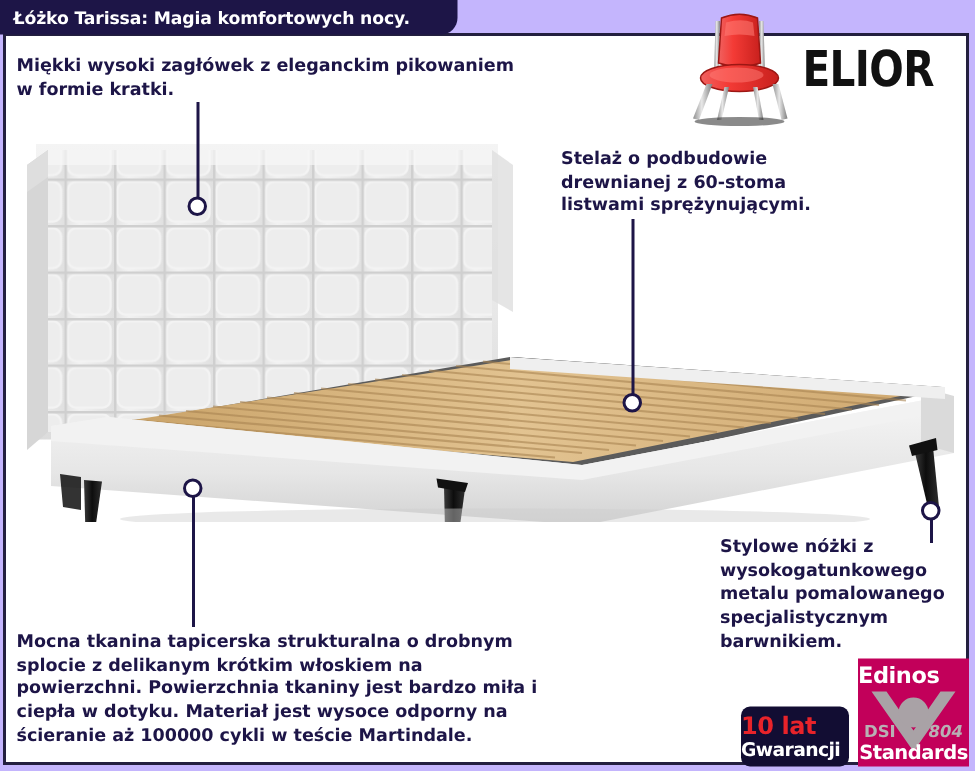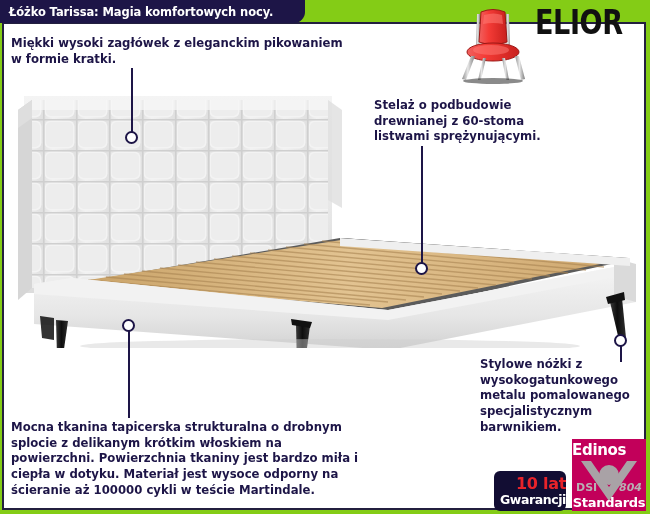--- a/index.html
+++ b/index.html
@@ -1,21 +1,21 @@
 <!DOCTYPE html>
 <html><head>
 <meta charset="utf-8">
 <style>
   html,body{margin:0;padding:0;background:#ffffff;}
   body{font-family:"DejaVu Sans","Liberation Sans",sans-serif;}
 
   #page{
     position:relative;
     width:650px;height:514px;
-    background:#84cc16;
+    background:#c4b5fd;
     overflow:hidden;
   }
 
   
   .frame{
     position:absolute;
     left:2px; top:22px;
     width:644px; height:488px;
     border:2px solid #231f3f;
     box-sizing:border-box;
@@ -75,21 +75,21 @@
     border-radius:50%;
     background:#ffffff;
     z-index:32;
   }
 
   
   .logo{
     position:absolute;
     right:8px; top:6px;
     height:78px;
-    display:flex;align-items:flex-start;gap:6px;
+    display:flex;align-items:center;gap:6px;
     z-index:35;
   }
   .logo-chair{width:72px;height:78px;display:block;}
   .logo-text{
     font-family:"DejaVu Sans","Liberation Sans",sans-serif;
     font-weight:bold;
     font-size:33px;
     letter-spacing:-0.5px;
     color:#111111;
     transform:scaleX(0.82);
@@ -102,21 +102,21 @@
     position:absolute;
     right:4px; bottom:3px;
     display:flex;align-items:flex-end;gap:6px;
     z-index:35;
   }
   .badge-war{
     width:72px;height:40px;
     background:#120d33;
     border-radius:6px;
     display:flex;flex-direction:column;
-    align-items:flex-end;justify-content:center;
+    align-items:flex-start;justify-content:center;
     line-height:1;
   }
   .badge-war .b1{
     color:#e8232a;font-weight:bold;font-size:16px;
     letter-spacing:-0.3px;
   }
   .badge-war .b2{
     color:#ffffff;font-weight:bold;font-size:12.5px;
     letter-spacing:-0.4px;margin-top:2px;
   }

